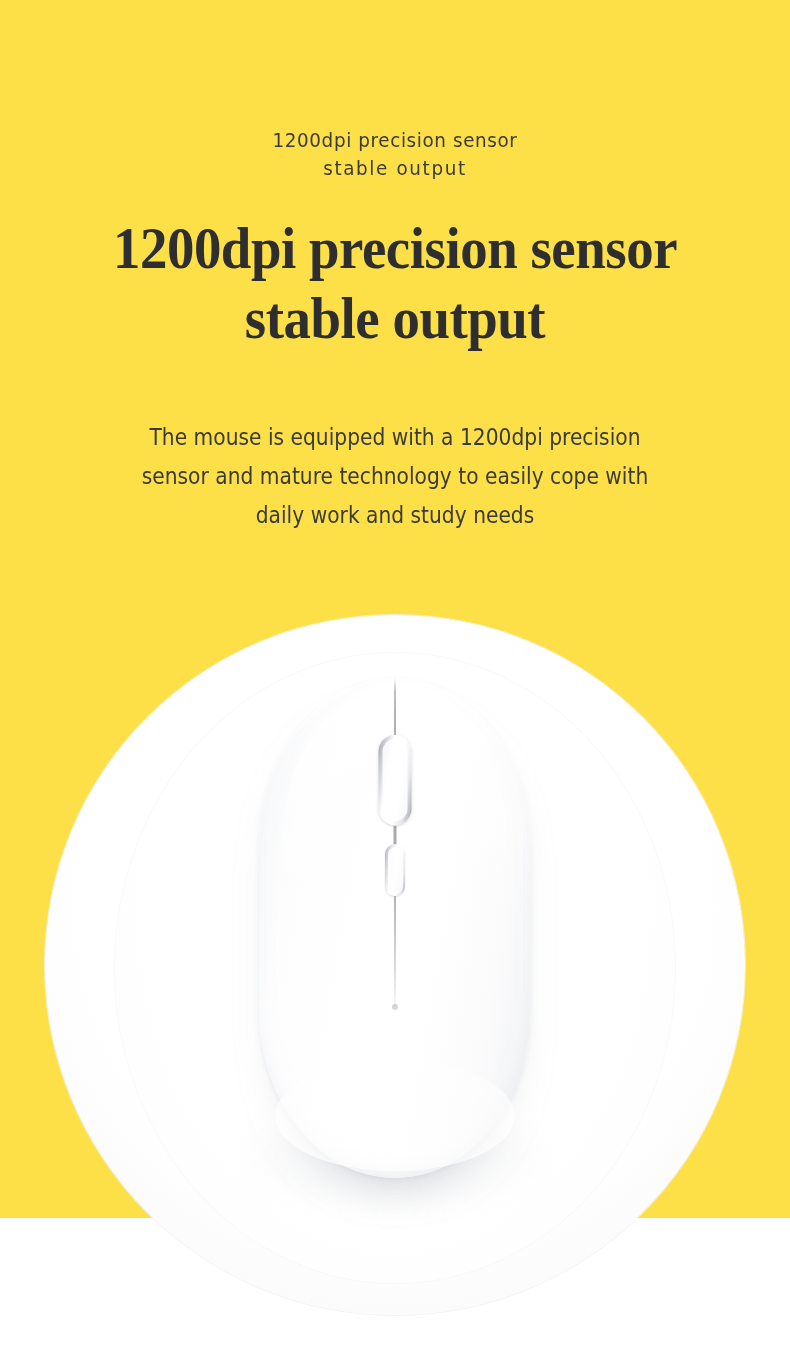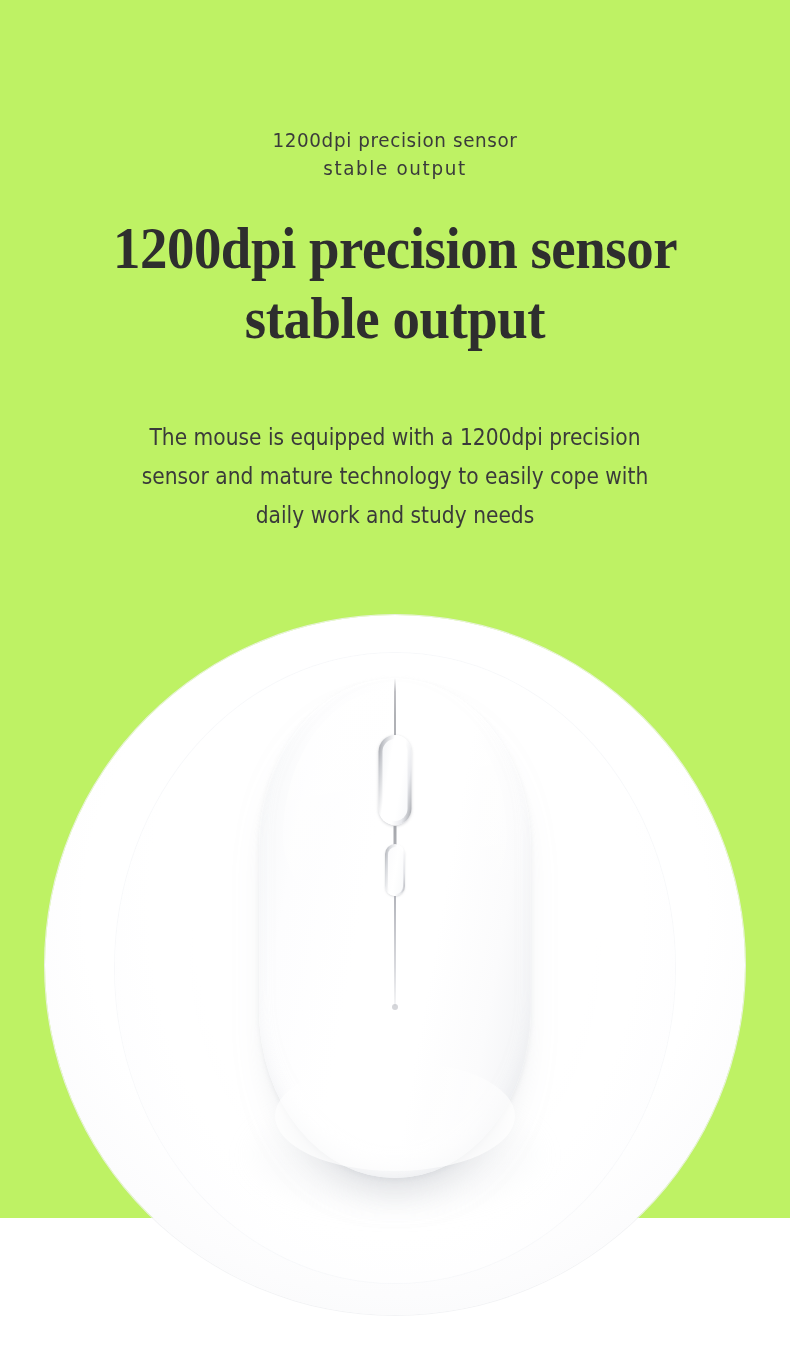--- a/index.html
+++ b/index.html
@@ -14,21 +14,21 @@
   body {
     font-family:"Liberation Sans", sans-serif;
     position:relative;
   }
 
   
   .page {
     position:relative;
     width:790px;
     height:1218px;
-    background:#bef264;
+    background:#fde047;
   }
 
   
   .deco-heading {
     position:absolute;
     top:126px;
     left:0;
     width:790px;
     text-align:center;
     font-family:"DejaVu Sans", sans-serif;

